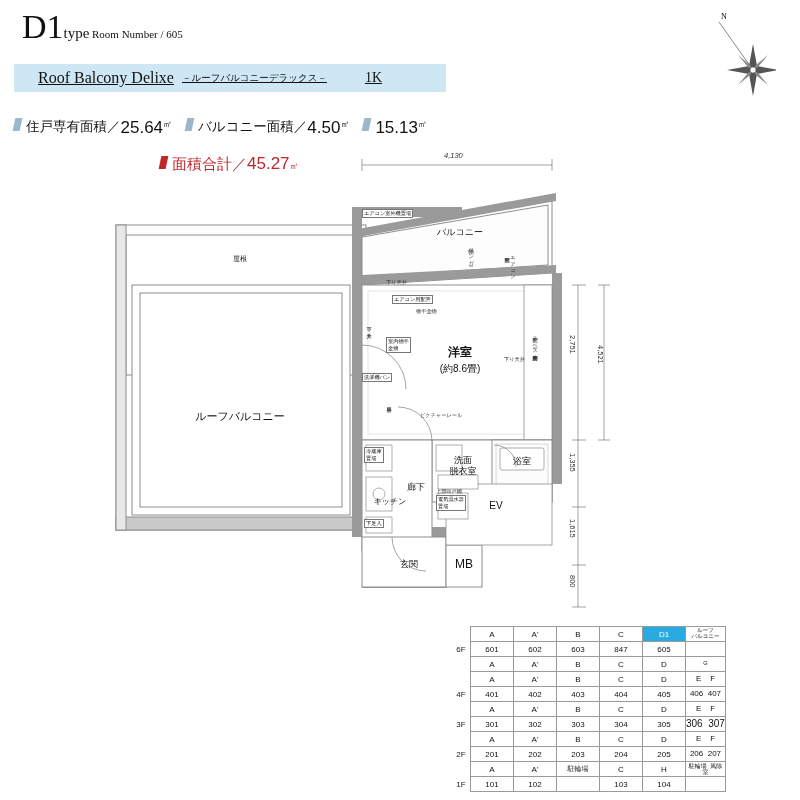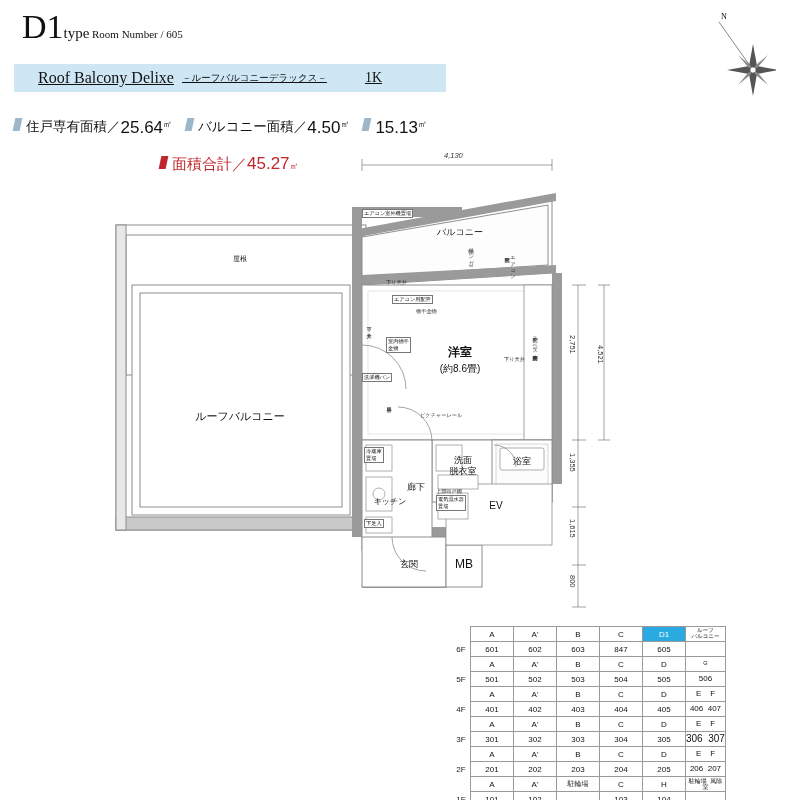--- a/index.html
+++ b/index.html
@@ -287,29 +287,20 @@
 
   <tr>
     <td class="fl"></td>
     <td class="cell hdr">A</td>
     <td class="cell hdr">A'</td>
     <td class="cell hdr">B</td>
     <td class="cell hdr">C</td>
     <td class="cell hdr">D</td>
     <td class="last">G</td>
   </tr>
-  <tr>
-    <td class="fl">5F</td>
-    <td class="cell">501</td>
-    <td class="cell">502</td>
-    <td class="cell">503</td>
-    <td class="cell">504</td>
-    <td class="cell">505</td>
-    <td class="last" style="font-size:8px;">506</td>
-  </tr>
 
   <tr>
     <td class="fl"></td>
     <td class="cell hdr">A</td>
     <td class="cell hdr">A'</td>
     <td class="cell hdr">B</td>
     <td class="cell hdr">C</td>
     <td class="cell hdr">D</td>
     <td class="last" style="font-size:8px;">E&nbsp;&nbsp;&nbsp;&nbsp;F</td>
   </tr>

